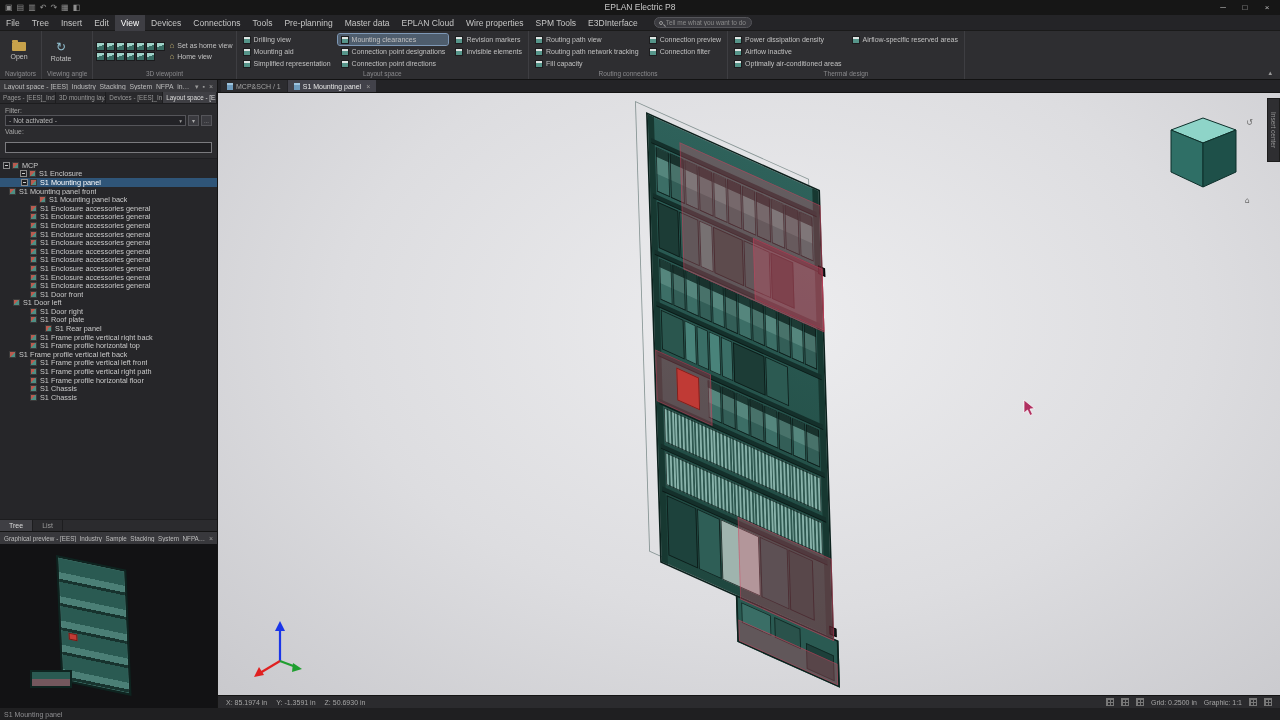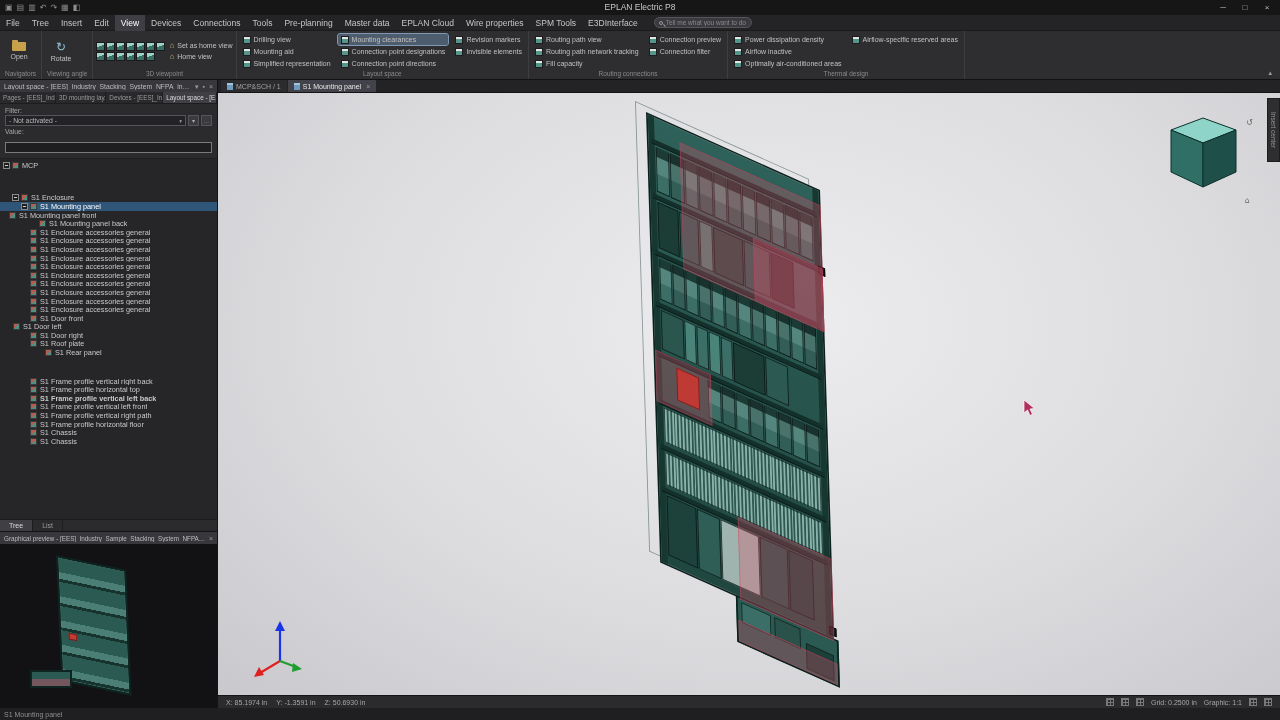--- a/index.html
+++ b/index.html
@@ -343,21 +343,21 @@
         </div>
         <div class="flabel" style="margin-top:2px;">Value:</div>
         <input class="vinput" value="" style="">
       </div>
       <div class="tree" id="tree">
           <div class="trow" style="padding-left: 3px;">
             <span class="texp"></span>
             <span class="tico"></span>
             <span class="tlabel2">MCP</span>
           </div>
-          <div class="trow" style="padding-left: 12px; margin-top: 24px;">
+          <div class="trow" style="padding-left: 20px;">
             <span class="texp"></span>
             <span class="tico"></span>
             <span class="tlabel2">S1 Enclosure</span>
           </div>
           <div class="trow sel" style="padding-left: 21px;">
             <span class="texp"></span>
             <span class="tico"></span>
             <span class="tlabel2">S1 Mounting panel</span>
           </div>
           <div class="trow" style="">
@@ -438,31 +438,31 @@
           <div class="trow" style="padding-left: 21px;">
             <span class="texp ghost"></span>
             <span class="tico"></span>
             <span class="tlabel2">S1 Roof plate</span>
           </div>
           <div class="trow" style="padding-left: 36px;">
             <span class="texp ghost"></span>
             <span class="tico"></span>
             <span class="tlabel2">S1 Rear panel</span>
           </div>
-          <div class="trow" style="padding-left: 21px; margin-top: 20px;">
+          <div class="trow" style="padding-left: 21px;">
             <span class="texp ghost"></span>
             <span class="tico"></span>
             <span class="tlabel2">S1 Frame profile vertical right back</span>
           </div>
           <div class="trow" style="padding-left: 21px;">
             <span class="texp ghost"></span>
             <span class="tico"></span>
             <span class="tlabel2">S1 Frame profile horizontal top</span>
           </div>
-          <div class="trow" style="padding-left: 21px; font-weight: bold;">
+          <div class="trow" style="">
             <span class="texp ghost"></span>
             <span class="tico"></span>
             <span class="tlabel2">S1 Frame profile vertical left back</span>
           </div>
           <div class="trow" style="padding-left: 21px;">
             <span class="texp ghost"></span>
             <span class="tico"></span>
             <span class="tlabel2">S1 Frame profile vertical left front</span>
           </div>
           <div class="trow" style="padding-left: 21px;">

